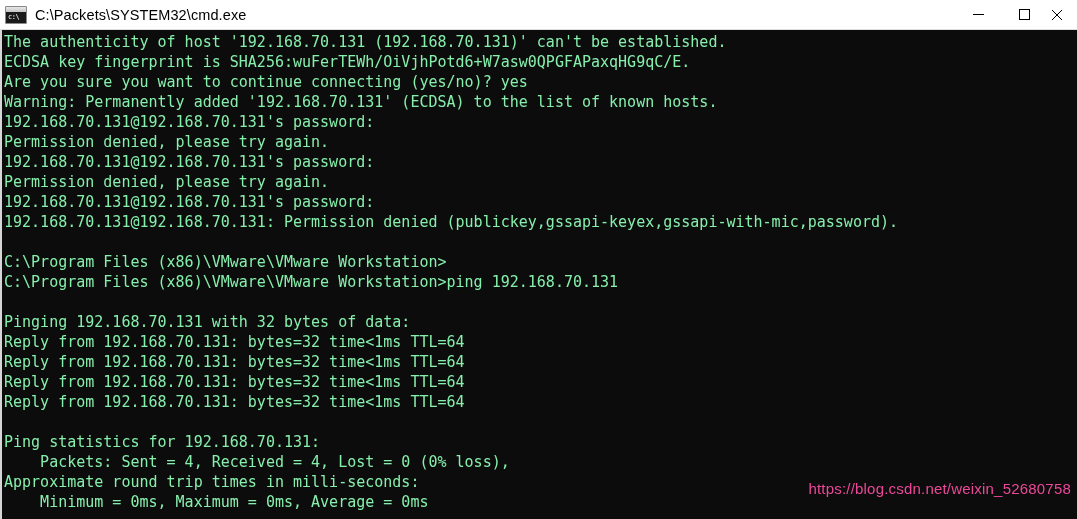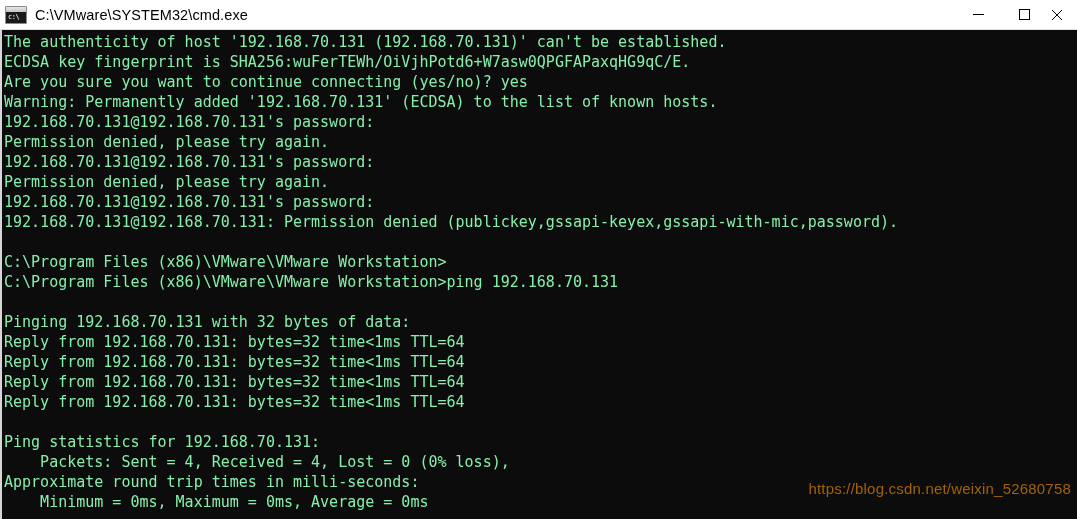--- a/index.html
+++ b/index.html
@@ -116,37 +116,37 @@
     color: #86efac;
     white-space: pre;
     letter-spacing: 0px;
   }
   .watermark {
     position: absolute;
     right: 6px;
     bottom: 22px;
     font-family: "Liberation Sans", sans-serif;
     font-size: 15px;
-    color: #a16207;
+    color: #ec4899;
     white-space: nowrap;
     letter-spacing: 0.2px;
   }
 </style>
 </head>
 <body>
 
 <div class="window">
 
   <div class="titlebar">
     <div class="title-left">
       <div class="app-icon">
         <div class="icon-bar"></div>
         <div class="icon-glyph">c:\</div>
       </div>
-      <span class="title-text">C:\VMware\SYSTEM32\cmd.exe</span>
+      <span class="title-text">C:\Packets\SYSTEM32\cmd.exe</span>
     </div>
 
     <div class="win-controls">
       <button class="win-btn" title="Minimize">
         <svg width="11" height="11" viewBox="0 0 11 11">
           <rect x="0" y="5" width="11" height="1" fill="#000000"></rect>
         </svg>
       </button>
       <button class="win-btn" title="Maximize">
         <svg width="11" height="11" viewBox="0 0 11 11">

